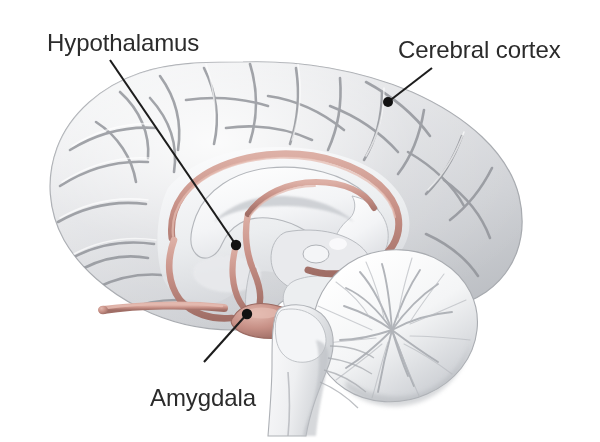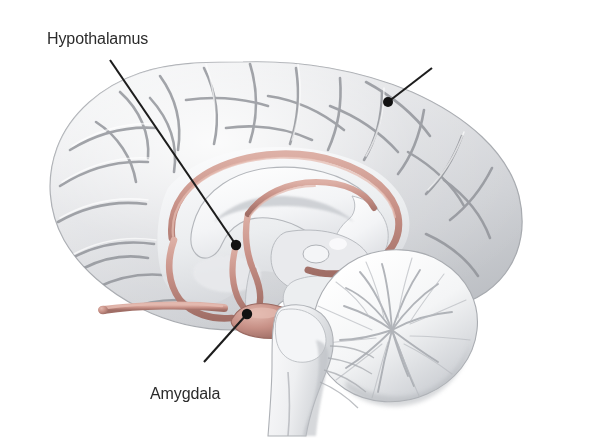--- a/index.html
+++ b/index.html
@@ -22,21 +22,21 @@
     position: absolute;
     left: 0;
     top: 0;
     width: 600px;
     height: 442px;
     display: block;
   }
   .label-text {
     position: absolute;
     font-family: "Liberation Sans", sans-serif;
-    font-size: 16px;
+    font-size: 24px;
     font-weight: 400;
     color: #2b2b2b;
     white-space: nowrap;
     letter-spacing: -0.1px;
     line-height: 1;
     user-select: none;
   }
   #label-hypothalamus { left: 47px; top: 31px; }
   #label-cerebral-cortex { left: 398px; top: 38px; }
   #label-amygdala { left: 150px; top: 386px; }
@@ -306,16 +306,17 @@
       <line x1="432" y1="68" x2="388" y2="102" stroke="#1d1d1d" stroke-width="2.1"></line>
       <circle cx="388" cy="102" r="5" fill="#121212"></circle>
 
       <line x1="204" y1="362" x2="247" y2="314" stroke="#1d1d1d" stroke-width="2.1"></line>
       <circle cx="247" cy="314" r="5.2" fill="#121212"></circle>
     </g>
   </svg>
 
   <div class="label-text" id="label-hypothalamus">Hypothalamus</div>
 
+  <div class="label-text" id="label-cerebral-cortex">Cerebral cortex</div>
 
   <div class="label-text" id="label-amygdala">Amygdala</div>
 
 </div>
 
 </body></html>

